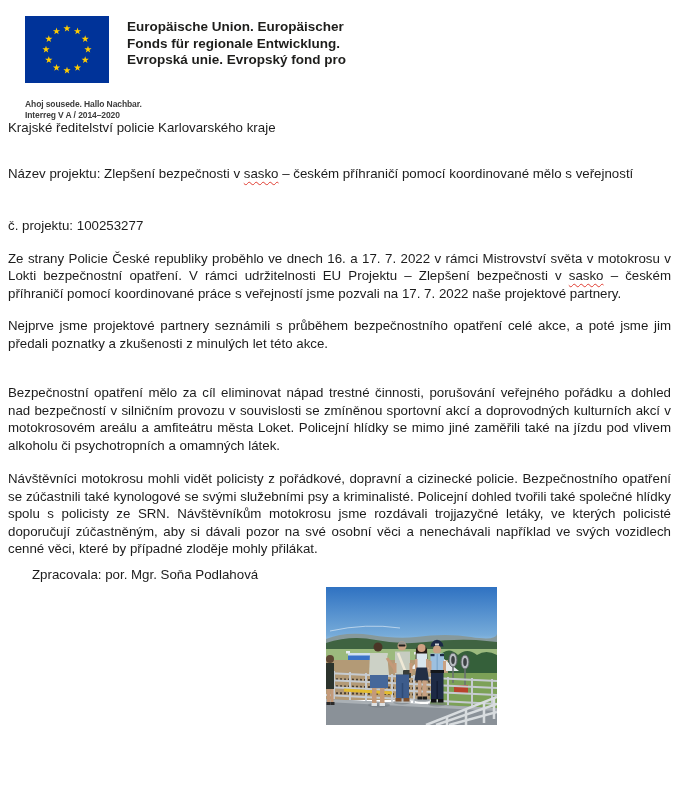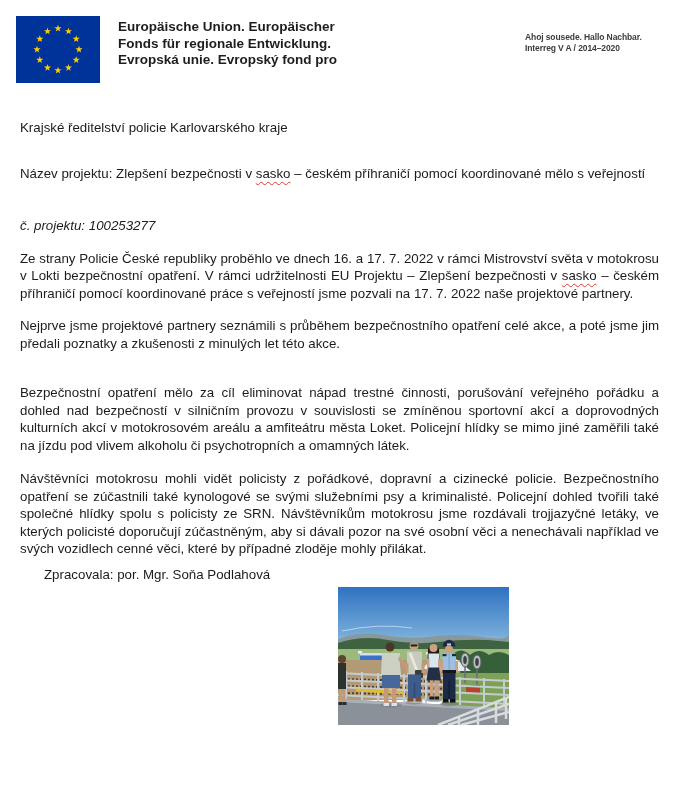--- a/index.html
+++ b/index.html
@@ -2,37 +2,37 @@
 <html><head>
 <meta charset="utf-8">
 <style>
   html,body{margin:0;padding:0;background:#ffffff;}
   .page{
     position:relative;width:679px;height:810px;overflow:hidden;background:#fff;
     font-family:"Liberation Sans", sans-serif;color:#1c1c1c;
   }
   
   header{display:flex;justify-content:space-between;align-items:flex-start;
-         box-sizing:border-box;height:104px;padding:16px 22px 0 16px;}
+         box-sizing:border-box;height:104px;padding:16px 22px 0 25px;flex-direction:column;}
   .eu-block{display:flex;gap:18px;}
   .eu-flag{width:84px;height:67px;flex:0 0 auto;}
   .eu-text{font-weight:bold;font-size:13.5px;line-height:16.5px;color:#1d1d1b;padding-top:3px;}
   .interreg-block{width:132px;padding-top:9px;}
   .interreg-row{display:flex;align-items:center;gap:3px;}
   .sn-label{font-size:21px;font-weight:bold;color:#147a3d;letter-spacing:-.5px;}
   .cz-label{font-size:21px;font-weight:bold;color:#1e6cb5;letter-spacing:-.5px;}
   .interreg-mark{width:42px;height:28px;}
   .interreg-taglines{margin-top:7px;font-size:8.5px;font-weight:bold;color:#3c3c3c;line-height:10.5px;letter-spacing:-.1px;}
   
-  main{padding:0 20px;font-size:13.3px;line-height:17.5px;}
+  main{padding:0 8px;font-size:13.3px;line-height:17.5px;}
   main p{margin:0;}
   .just{text-align:justify;}
   .org-line{margin-top:15px;}
   .name-line{margin-top:28px;}
-  .num-line{margin-top:35px;font-style:italic;}
+  .num-line{margin-top:35px;}
   h1.doc-heading{font-size:13.4px;line-height:17.5px;font-weight:bold;margin:29px 0 0 0;}
   .p1{margin-top:15px;}
   .p2{margin-top:15px;}
   .p3{margin-top:32px;}
   .p4{margin-top:16px;}
   .author-line{margin-top:8px;margin-left:24px;}
   .misspell{
     text-decoration:underline;
     text-decoration-style:wavy;
     text-decoration-color:#e03c31;

